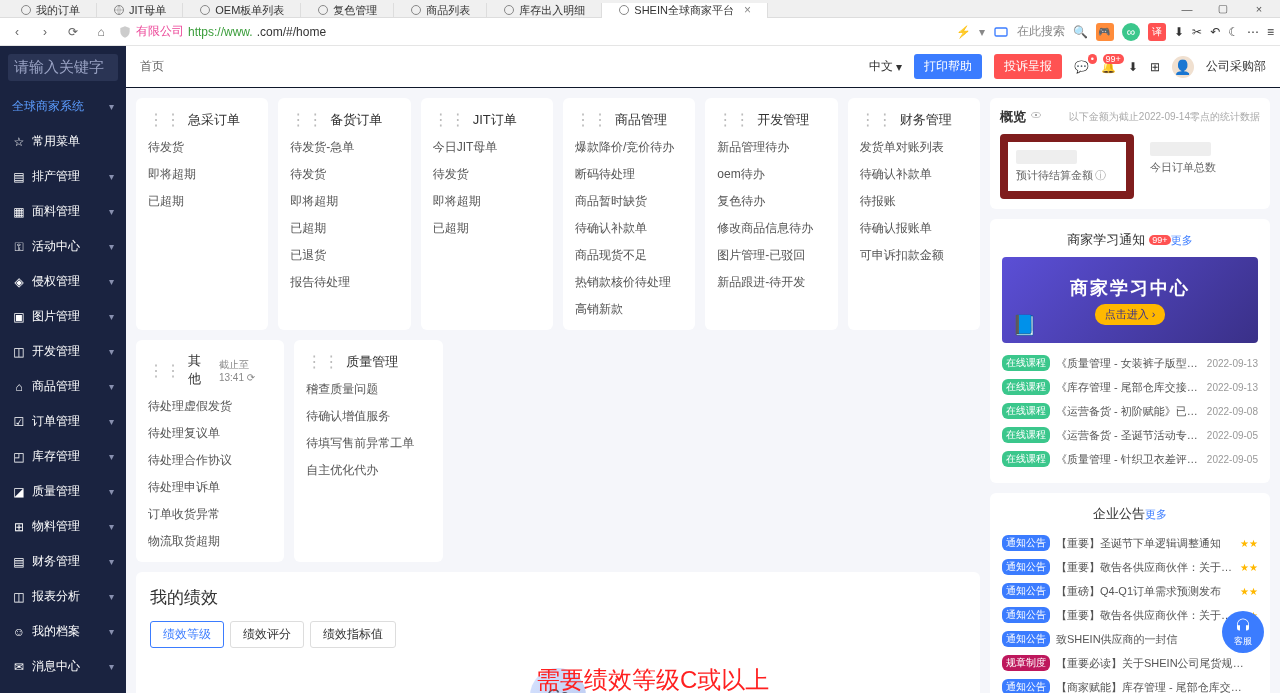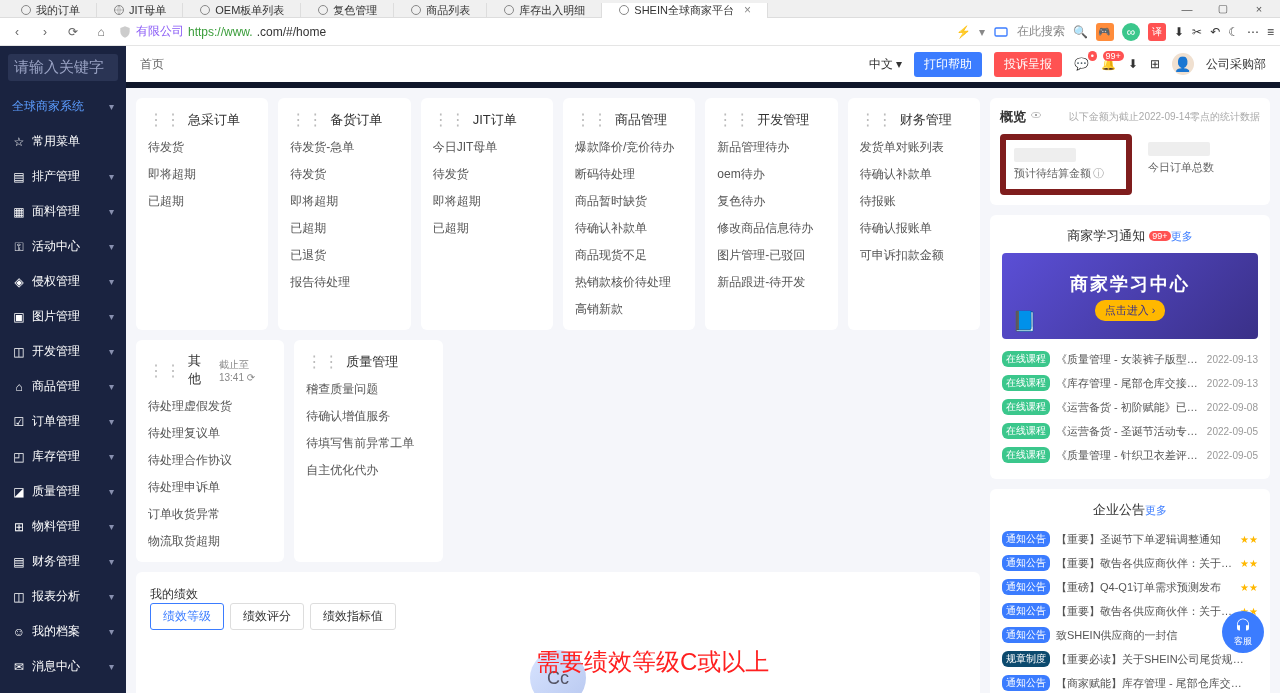--- a/index.html
+++ b/index.html
@@ -9,37 +9,37 @@
 .tab{padding:0 16px;display:flex;align-items:center;gap:4px;border-right:1px solid #ddd;cursor:pointer;white-space:nowrap}
 .tab.active{background:#fff}
 .tab-icon{width:12px;height:12px;display:inline-block}
 .earth{fill:#888}
 .close-x{color:#888;font-size:12px;margin-left:6px}
 .win-controls{margin-left:auto;display:flex;gap:2px}
 .win-btn{width:34px;height:18px;display:flex;align-items:center;justify-content:center;color:#555}
 .addr-bar{height:28px;background:#fff;border-bottom:1px solid #e5e5e5;display:flex;align-items:center;padding:0 6px;gap:6px}
 .addr-btn{width:22px;height:22px;display:flex;align-items:center;justify-content:center;color:#666;border-radius:4px;cursor:pointer}
 .addr-url{flex:1;display:flex;align-items:center;font-size:12px;color:#333;gap:4px}
-.url-company{color:#8b5cf6}
+.url-company{color:#ec4899}
 .url-green{color:#3a9d3a}
 .addr-right{display:flex;gap:8px;align-items:center}
 .addr-icon{width:18px;height:18px;display:flex;align-items:center;justify-content:center;border-radius:3px}
 .icon-orange{background:#ff8c3b;color:#fff;font-size:10px;font-weight:bold}
 .icon-green{background:#3bc78c;color:#fff;border-radius:50%}
 .icon-red{background:#ff5252;color:#fff;font-size:10px}
 .app{display:flex;height:647px}
 .sidebar{width:126px;background:#1a2340;color:#fff;display:flex;flex-direction:column;font-size:12px}
 .search-box{margin:8px;padding:4px 6px;background:#2a3454;border-radius:3px;color:#9aa3c4;font-size:15px}
 .side-item{padding:9px 12px;display:flex;align-items:center;justify-content:space-between;cursor:pointer}
 .side-item.active{color:#5c9dff}
 .side-icon{width:14px;height:14px;margin-right:6px;display:inline-flex;align-items:center;justify-content:center}
 .side-label{display:flex;align-items:center}
 .chev{color:#8890b0;font-size:10px}
 .main{flex:1;background:#f5f6fa;display:flex;flex-direction:column;overflow:hidden}
-.topbar{height:42px;background:#fff;border-bottom:6px solid #0f172a;display:flex;align-items:center;padding:0 14px;justify-content:space-between}
+.topbar{height:42px;background:#fff;border-bottom:1px solid #0f172a;display:flex;align-items:center;padding:0 14px;justify-content:space-between}
 .topbar-left{font-size:12px;color:#666}
 .topbar-right{display:flex;align-items:center;gap:12px}
 .lang{color:#333;display:flex;align-items:center;gap:3px}
 .btn-blue{background:#3b7cff;color:#fff;padding:4px 10px;border-radius:3px;cursor:pointer;font-size:12px}
 .btn-red{background:#ff5252;color:#fff;padding:4px 10px;border-radius:3px;cursor:pointer;font-size:12px}
 .icon-bell{position:relative}
 .badge{position:absolute;top:-6px;right:-8px;background:#ff5252;color:#fff;border-radius:8px;font-size:9px;padding:0 3px}
 .avatar{width:22px;height:22px;border-radius:50%;background:#f0e0d0;display:flex;align-items:center;justify-content:center;font-size:14px}
 .cards-area{flex:1;padding:10px;overflow-y:auto;display:flex;gap:10px}
 .left-col{flex:1;display:flex;flex-direction:column;gap:10px}
@@ -50,40 +50,40 @@
 .card-list{display:flex;flex-direction:column;gap:10px}
 .card-row{display:flex;justify-content:space-between;font-size:12px;color:#555}
 .card-row .lk{color:#555}
 .time-badge{font-size:10px;color:#888;margin-left:4px}
 .right-col{width:280px;display:flex;flex-direction:column;gap:10px}
 .overview{background:#fff;border-radius:6px;padding:10px;position:relative}
 .overview-title{font-size:13px;font-weight:700;margin-bottom:4px}
 .overview-sub{font-size:10px;color:#aaa;position:absolute;top:12px;right:10px}
 .overview-boxes{display:flex;gap:8px;margin-top:8px}
 .ov-box{flex:1;padding:8px;border-radius:4px}
-.ov-box.hl{border:6px solid #7f1d1d}
+.ov-box.hl{border:8px solid #7f1d1d}
 .ov-val{height:14px;background:#eee;border-radius:2px;margin-bottom:4px;width:60%}
 .ov-label{font-size:11px;color:#666;display:flex;align-items:center;gap:2px}
 .panel{background:#fff;border-radius:6px;padding:12px}
 .panel-head{display:flex;justify-content:center;align-items:center;margin-bottom:8px}
 .panel-title{font-size:13px;font-weight:500;display:flex;align-items:center;gap:4px}
 .more{color:#3b7cff;font-size:11px;cursor:pointer}
 .banner{background:linear-gradient(135deg,#5b4fd6,#3a3088);border-radius:4px;height:86px;display:flex;align-items:center;justify-content:center;flex-direction:column;color:#fff;position:relative;margin-bottom:8px}
 .banner-title{font-size:18px;font-weight:bold;letter-spacing:2px}
 .banner-btn{background:#ffb800;color:#3a3088;padding:3px 10px;border-radius:10px;font-size:11px;margin-top:4px}
 .notice-row{display:flex;align-items:center;gap:6px;padding:4px 0;font-size:11px}
 .tag{padding:1px 4px;border-radius:6px;font-size:10px;color:#fff;white-space:nowrap}
 .tag-green{background:#3bc78c}
 .tag-blue{background:#3b7cff}
-.tag-orange{background:#0c4a6e}
+.tag-orange{background:#be185d}
 .notice-text{flex:1;white-space:nowrap;overflow:hidden;text-overflow:ellipsis;color:#555}
 .notice-date{color:#999;font-size:10px}
 .stars{color:#ffb800;font-size:10px;white-space:nowrap}
 .perf-card{background:#fff;border-radius:6px;padding:14px}
-.perf-title{font-size:12px;}
+.perf-title{font-size:17px;margin-bottom:12px}
 .perf-tabs{display:flex;gap:6px;margin-bottom:16px}
 .perf-tab{padding:4px 12px;border:1px solid #ddd;border-radius:3px;font-size:12px;cursor:pointer}
 .perf-tab.active{border-color:#3b7cff;color:#3b7cff}
 .red-note{color:#ff2020;font-size:24px;position:absolute;left:400px}
 .grade-circle{width:56px;height:56px;border-radius:50%;background:linear-gradient(135deg,#d8e4ff,#b8c8f0);display:flex;align-items:center;justify-content:center;font-size:18px;color:#556;margin:0 auto}
 .float-btn{position:fixed;right:16px;bottom:40px;width:42px;height:42px;border-radius:50%;background:#3b7cff;display:flex;align-items:center;justify-content:center;color:#fff;flex-direction:column;font-size:9px}
 .float-btn svg{width:18px;height:18px}
 </style>
 </head>
 <body>

